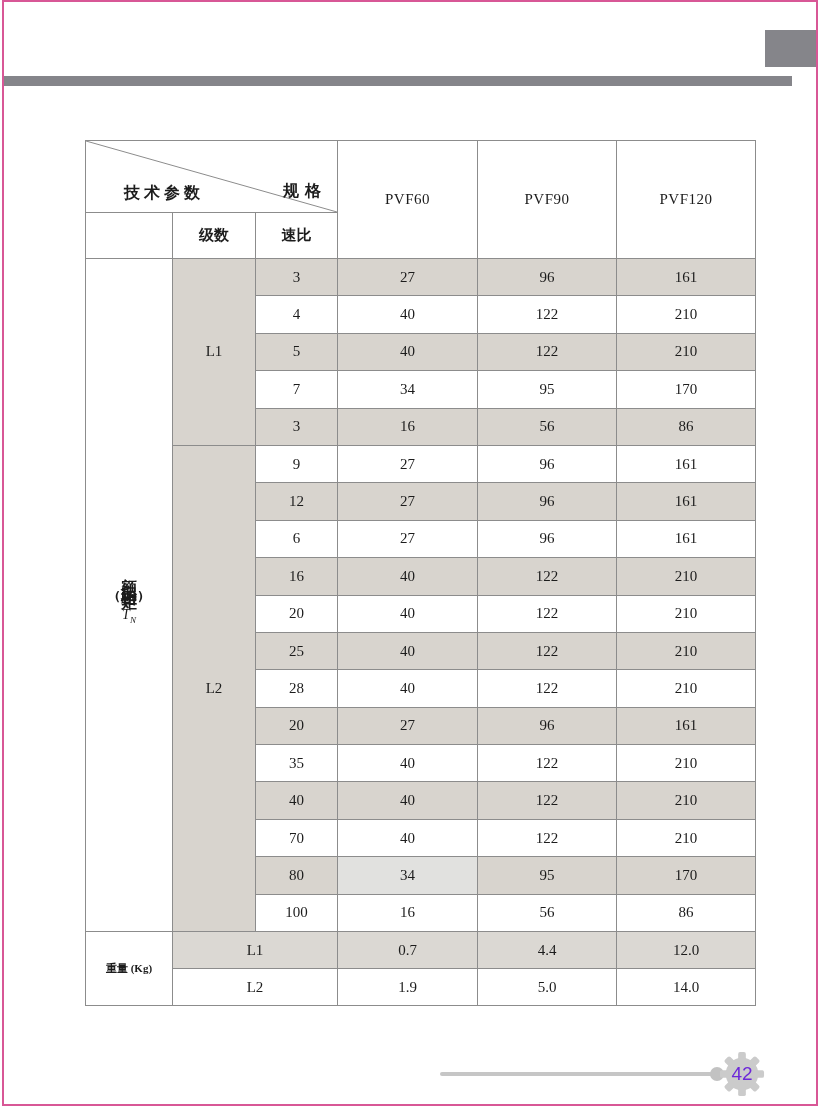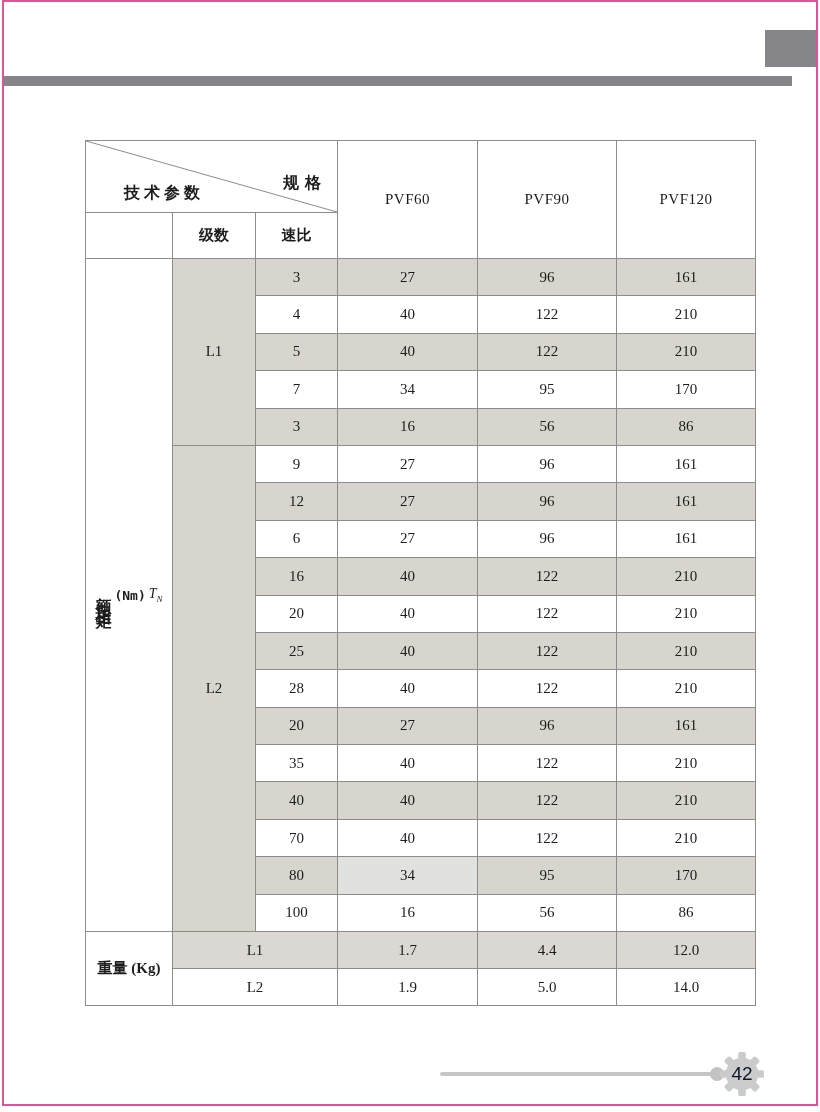--- a/index.html
+++ b/index.html
@@ -33,44 +33,44 @@
   td.shaded{background:#d8d4ce;}
   td.shaded-light{background:#e1e1df;}
   td.shaded-weight{background:#dbd8d3;}
 
   .cn{font-family:"DejaVu Sans","Liberation Sans",sans-serif;font-weight:bold;font-size:16px;}
   .model-cell{font-family:"Liberation Sans",sans-serif;font-size:15px;letter-spacing:.5px;}
 
   
   td.diag-cell{position:relative;}
   .diag-svg{position:absolute;left:0;top:0;width:100%;height:100%;}
-  .diag-spec{position:absolute;right:10px;top:32px;letter-spacing:6px;}
+  .diag-spec{position:absolute;right:10px;top:40px;letter-spacing:6px;}
   .diag-tech{position:absolute;left:38px;bottom:8px;letter-spacing:4px;}
 
   
-  .torque-box{display:flex;align-items:center;justify-content:center;gap:3px;}
+  .torque-box{display:flex;flex-direction:column;align-items:center;justify-content:center;gap:3px;}
   .torque-vert{
     writing-mode:vertical-rl;text-orientation:upright;
     font-family:"DejaVu Sans","Liberation Sans",sans-serif;font-weight:bold;
     font-size:16px;letter-spacing:5px;line-height:1;
   }
   .torque-unit{font-family:"DejaVu Sans Mono","Liberation Mono",monospace;font-size:13px;font-weight:bold;}
   .torque-sym{font-family:"Liberation Serif",serif;font-style:italic;font-size:14px;text-align:right;}
   .torque-sym sub{font-size:9px;font-style:italic;}
 
   .group-cell{font-family:"Liberation Serif",serif;font-size:15px;}
 
   
   .footer-rule{position:absolute;left:440px;top:1072px;width:276px;height:4px;background:#c6c6c6;border-radius:2px;}
   .footer-dot{position:absolute;left:710px;top:1067px;width:14px;height:14px;border-radius:50%;background:#c2c2c2;}
   .gear-badge{position:absolute;left:719px;top:1051px;width:46px;height:46px;}
   .gear-num{
     position:absolute;left:719px;top:1051px;width:46px;height:46px;
     display:flex;align-items:center;justify-content:center;
-    font-family:"Liberation Sans",sans-serif;font-size:19px;color:#0f172a;
+    font-family:"Liberation Sans",sans-serif;font-size:19px;color:#6d28d9;
   }
 </style>
 </head>
 <body>
 
 <div class="page">
 
   <div class="page-border"></div>
   <div class="top-right-block"></div>
   <div class="top-divider-bar"></div>
@@ -219,23 +219,23 @@
         <td class="shaded">170</td>
       </tr>
       <tr class="datarow">
         <td>100</td>
         <td>16</td>
         <td>56</td>
         <td>86</td>
       </tr>
 
       <tr class="weightrow">
-        <td rowspan="2" class="cn" style="font-size:15px;">重量 (Kg)</td>
+        <td rowspan="2" class="cn" style="font-size:11px;">重量 (Kg)</td>
         <td colspan="2" class="shaded-weight group-cell">L1</td>
-        <td class="shaded-weight">1.7</td>
+        <td class="shaded-weight">0.7</td>
         <td class="shaded-weight">4.4</td>
         <td class="shaded-weight">12.0</td>
       </tr>
       <tr class="weightrow">
         <td colspan="2" class="group-cell">L2</td>
         <td>1.9</td>
         <td>5.0</td>
         <td>14.0</td>
       </tr>
     </tbody>

